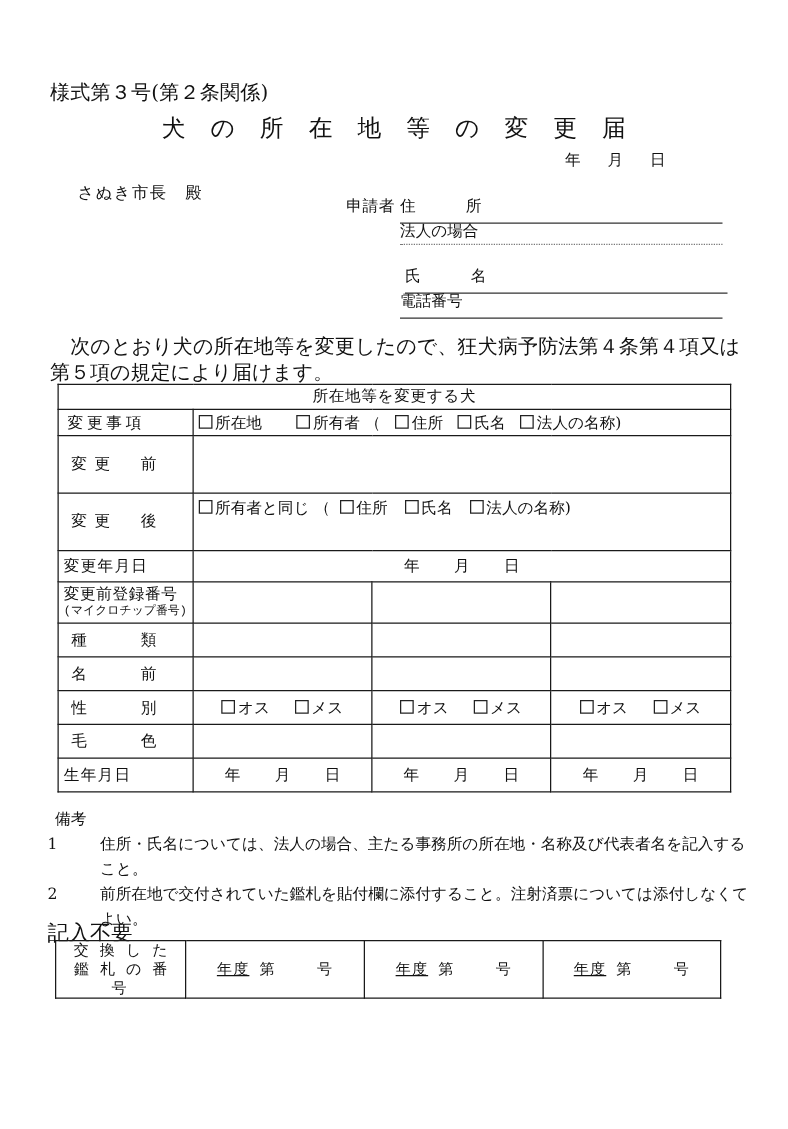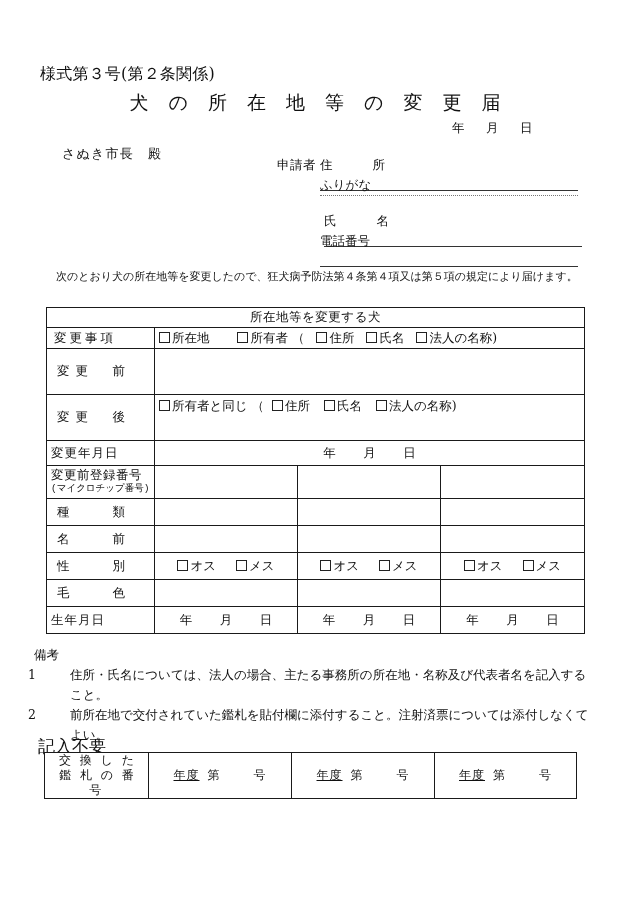--- a/index.html
+++ b/index.html
@@ -63,33 +63,33 @@
   }
   .field .lbl {
     display: inline-block;
     width: 52px;
     letter-spacing: 5px;
   }
   .field .lbl.wide { letter-spacing: 0px; width: 52px; }
   .f-solid {
     border-bottom: 1px solid #333;
     width: 258px;
-    padding-bottom: 16px;
+    padding-bottom: 4px;
   }
   .f-dotted {
     border-bottom: 1px dotted #777;
     width: 258px;
     padding-bottom: 1px;
   }
 
   
   .body-para {
     left: 40px; top: 266px;
     width: 552px;
-    font-size: 11px;
+    font-size: 16px;
     line-height: 21px;
     text-align: justify;
   }
   .body-para .indent { display: inline-block; width: 16px; }
 
   
   table.grid {
     position: absolute;
     border-collapse: collapse;
     table-layout: fixed;
@@ -128,21 +128,21 @@
     margin-right: 2px;
     vertical-align: -1px;
     background: #fff;
   }
   .ymd span { display: inline-block; }
   .ymd .y { width: 40px; text-align: left; }
   .ymd .m { width: 40px; text-align: left; }
 
   
   .remarks {
-    left: 34px; top: 645px;
+    left: 44px; top: 645px;
     width: 556px;
     font-size: 12.5px;
     line-height: 20px;
   }
   .remarks .head { display: block; }
   .rm-item {
     display: block;
     padding-left: 36px;
     text-indent: -21px;
     margin-top: 0px;
@@ -204,21 +204,21 @@
   <div class="abs applicant-label">申請者</div>
 
   <div class="field" style="left:320px; top:157px;">
     <span class="f-solid nowrap" style="display:inline-block;">
       <span class="lbl">住　　所</span>
     </span>
   </div>
 
   <div class="field" style="left:320px; top:177px;">
     <span class="f-dotted nowrap" style="display:inline-block;">
-      <span class="lbl wide">ふりがな</span>
+      <span class="lbl wide">法人の場合</span>
     </span>
   </div>
 
   <div class="field" style="left:324px; top:213px;">
     <span class="f-solid nowrap" style="display:inline-block;">
       <span class="lbl">氏　　名</span>
     </span>
   </div>
 
   <div class="field" style="left:320px; top:233px;">

